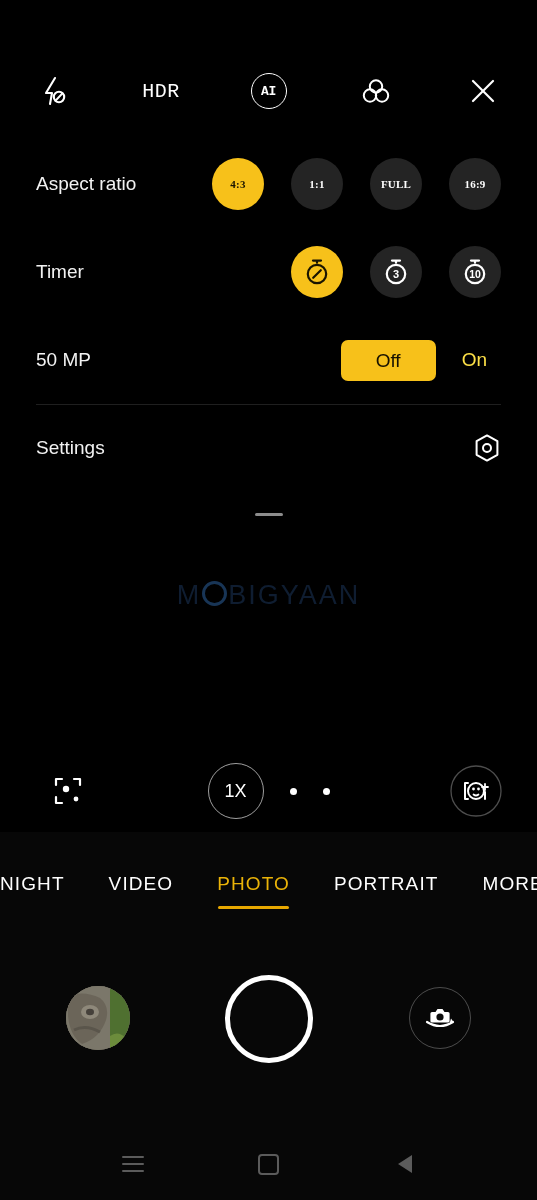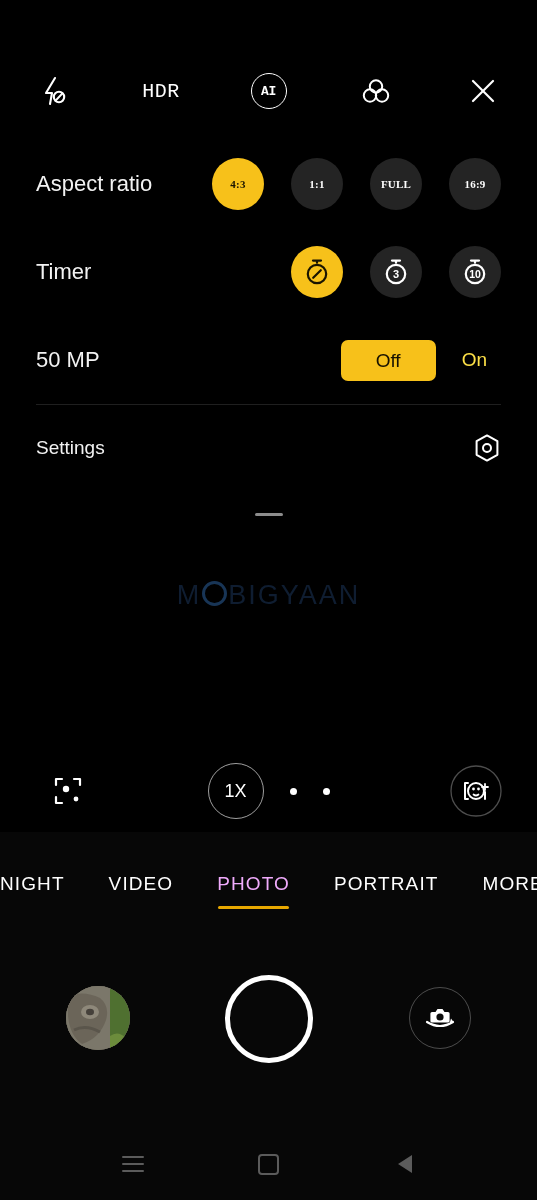--- a/index.html
+++ b/index.html
@@ -61,21 +61,21 @@
     width: 537px;
   }
   .row {
     display: flex;
     align-items: center;
     height: 88px;
     padding: 0 36px;
     box-sizing: border-box;
   }
   .row-label {
-    font-size: 22px;
+    font-size: 19px;
     color: #f2f2f2;
     flex: 0 0 auto;
   }
   .row-options {
     margin-left: auto;
     display: flex;
     align-items: center;
     gap: 27px;
   }
   .chip {
@@ -259,21 +259,21 @@
   }
   .mode {
     font-size: 19px;
     letter-spacing: 1.1px;
     color: #fff;
     white-space: nowrap;
     position: relative;
     padding-bottom: 14px;
     flex: 0 0 auto;
   }
-  .mode.active { color: #f0abfc; }
+  .mode.active { color: #eab308; }
   .mode.active::after {
     content: "";
     position: absolute;
     left: 1px;
     right: 1px;
     bottom: 0;
     height: 3px;
     background: #E8A800;
     border-radius: 2px;
   }

